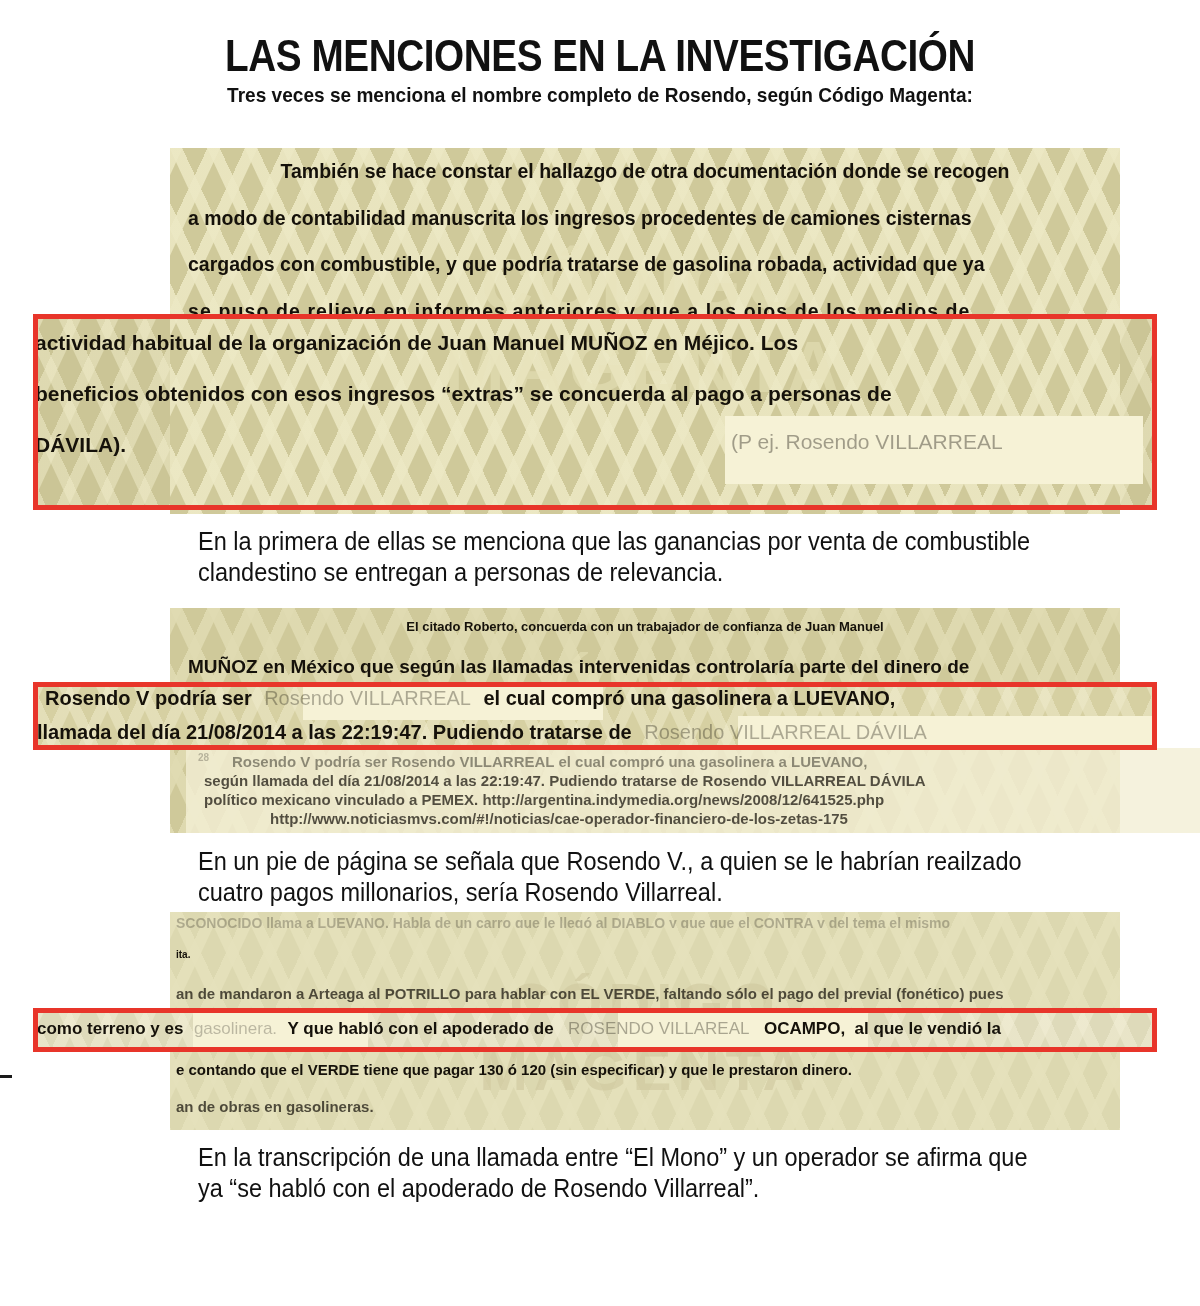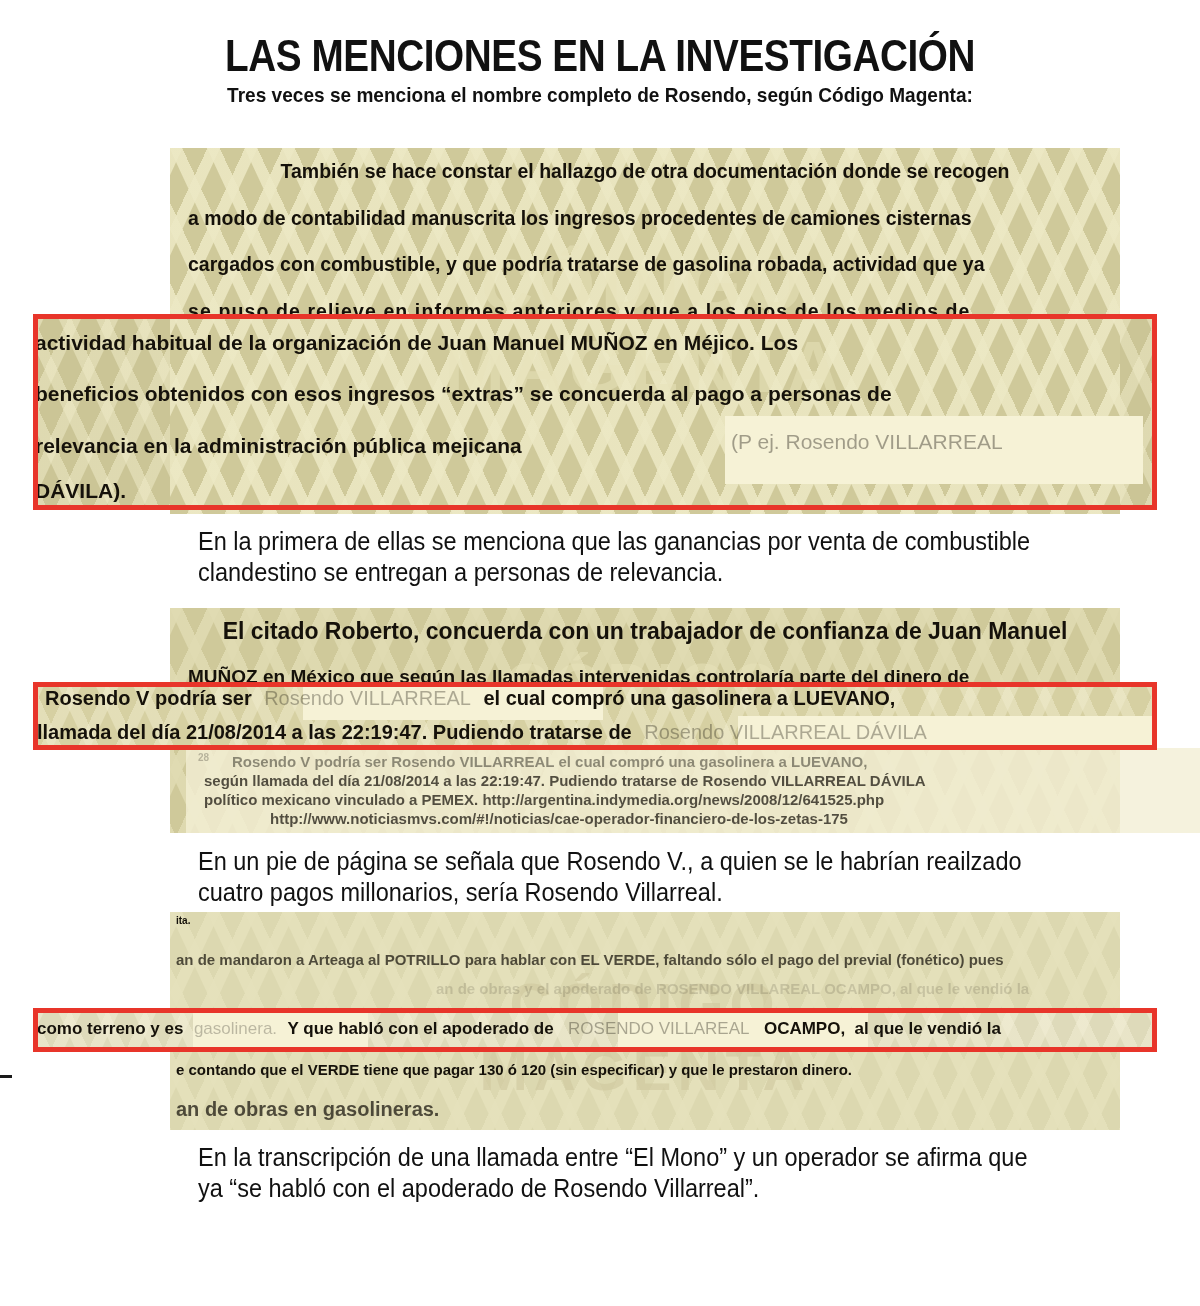--- a/index.html
+++ b/index.html
@@ -144,41 +144,38 @@
   </div>
 
   <div style="position:absolute;left:0;top:0;width:1124px;height:196px;background:
       repeating-linear-gradient(115deg, rgba(238,234,199,0.55) 0px, rgba(238,234,199,0.55) 11px, rgba(238,234,199,0) 12px, rgba(238,234,199,0) 34px),
       repeating-linear-gradient(-115deg, rgba(238,234,199,0.55) 0px, rgba(238,234,199,0.55) 11px, rgba(238,234,199,0) 12px, rgba(238,234,199,0) 34px),
       #cbc596;z-index:-1;"></div>
 
   <div style="position:relative;z-index:3;padding:18px 0 0 2px;">
     <div class="doc-line f0" style="font-size:21px;line-height:1;margin-bottom:30px;">actividad  habitual  de  la  organización  de  Juan  Manuel  MUÑOZ  en  Méjico.  Los</div>
     <div class="doc-line f0" style="font-size:21px;line-height:1;margin-bottom:30px;">beneficios obtenidos con esos ingresos “extras” se concuerda al pago a personas de</div>
-    <div style="position:relative;height:34px;">
-      <span class="doc-line f0" style="font-size:21px;">relevancia   en   la   administración   pública   mejicana</span>
-    </div>
     <div class="doc-line f0" style="font-size:21px;line-height:1;margin-top:12px;">DÁVILA).</div>
   </div>
 
   <div style="position:absolute;left:692px;top:102px;width:418px;height:68px;background:#f6f2d6;z-index:4;"></div>
   <div class="doc-line" style="position:absolute;left:698px;top:116px;font-size:21px;color:rgba(21,17,10,0.38);z-index:5;font-weight:normal;">(P ej. Rosendo VILLARREAL</div>
 </div>
 <div class="redbox" style="left:33px;top:314px;width:1124px;height:196px;"></div>
 
 <div class="caption" style="left:198px;top:526px;width:900px;">En la primera de ellas se menciona que las ganancias por venta de combustible clandestino se entregan a personas de relevancia.</div>
 
 <div class="doc" style="position:absolute;left:170px;top:608px;width:950px;height:225px;">
   <div class="doc-bg">
     <div class="wm-zig" style="opacity:.55;"></div>
     <div class="wm-word" style="top:42px;font-size:60px;">CÓDIGO</div>
     <div class="wm-word" style="top:112px;font-size:60px;">MAGENTA</div>
   </div>
   <div class="doc-inner" style="padding:12px 18px 0 18px;">
-    <div class="doc-line f0" style="font-size:23px;text-align:center;line-height:1;margin-bottom:24px;">El citado Roberto, concuerda con un trabajador de confianza de Juan Manuel</div>
+    <div class="doc-line f0" style="font-size:13px;text-align:center;line-height:1;margin-bottom:24px;">El citado Roberto, concuerda con un trabajador de confianza de Juan Manuel</div>
     <div class="doc-line f0" style="font-size:19px;line-height:1;">MUÑOZ en México que según las llamadas intervenidas controlaría parte del dinero de</div>
   </div>
 
   <div style="position:absolute;left:16px;top:140px;width:1058px;height:85px;z-index:3;background:rgba(243,239,212,0.80);">
     <div style="position:relative;padding:4px 10px 0 14px;">
       <span class="doc-line f3" style="position:absolute;left:12px;top:4px;font-size:10px;">28</span>
       <div class="doc-line f2" style="font-size:15px;line-height:1;margin:2px 0 4px 32px;">Rosendo V podría ser Rosendo VILLARREAL el cual compró una gasolinera a LUEVANO,</div>
       <div class="doc-line f1" style="font-size:15px;line-height:1;margin:0 0 4px 4px;">según llamada del día 21/08/2014 a las 22:19:47. Pudiendo tratarse de Rosendo VILLARREAL DÁVILA</div>
       <div class="doc-line f1" style="font-size:15px;line-height:1;margin:0 0 4px 4px;">político mexicano vinculado a PEMEX. http://argentina.indymedia.org/news/2008/12/641525.php</div>
       <div class="doc-line f1" style="font-size:15px;line-height:1;margin:0 0 0 70px;">http://www.noticiasmvs.com/#!/noticias/cae-operador-financiero-de-los-zetas-175</div>
@@ -211,28 +208,29 @@
 <div class="caption" style="left:198px;top:846px;width:900px;">En un pie de página se señala que Rosendo V., a quien se le habrían reailzado cuatro pagos millonarios, sería Rosendo Villarreal.</div>
 
 <div class="doc" style="position:absolute;left:170px;top:912px;width:950px;height:218px;">
   <div class="doc-bg" style="background:#dcd8b0;">
     <div class="wm-zig" style="opacity:.50;"></div>
     <div class="wm-word" style="top:58px;font-size:58px;color:rgba(208,202,160,0.65);">CÓDIGO</div>
     <div class="wm-word" style="top:124px;font-size:58px;color:rgba(208,202,160,0.65);">MAGENTA</div>
   </div>
 
   <div class="doc-inner" style="padding:4px 6px 0 6px;">
+    <div class="doc-line f3" style="font-size:14px;line-height:1;margin-bottom:22px;overflow:hidden;height:12px;">SCONOCIDO llama a LUEVANO. Habla de un carro que le llegó al  DIABLO y que que el CONTRA y del tema el mismo</div>
     <div class="doc-line f0" style="font-size:10px;line-height:1;margin-bottom:26px;">ita.</div>
     <div class="doc-line f1" style="font-size:15px;line-height:1;margin-bottom:14px;">an de mandaron a Arteaga al POTRILLO para hablar con EL VERDE,  faltando sólo el pago del previal (fonético) pues</div>
     <div class="doc-line f4" style="font-size:15px;line-height:1;margin-left:260px;">an de obras y el apoderado de ROSENDO VILLAREAL  OCAMPO, al que le vendió la</div>
   </div>
 
   <div style="position:absolute;left:6px;top:150px;z-index:3;">
     <div class="doc-line f0" style="font-size:15px;line-height:1;margin-bottom:22px;">e contando que el VERDE tiene que pagar 130 ó 120 (sin especificar) y que le prestaron dinero.</div>
-    <div class="doc-line f1" style="font-size:20px;line-height:1;margin-top:12px;">an de obras en gasolineras.</div>
+    <div class="doc-line f1" style="font-size:15px;line-height:1;margin-top:12px;">an de obras en gasolineras.</div>
   </div>
 </div>
 
 <div style="position:absolute;left:33px;top:1008px;width:1124px;height:44px;z-index:4;overflow:hidden;background:
      repeating-linear-gradient(115deg, rgba(243,239,214,0.5) 0px, rgba(243,239,214,0.5) 11px, rgba(243,239,214,0) 12px, rgba(243,239,214,0) 34px),
      repeating-linear-gradient(-115deg, rgba(243,239,214,0.5) 0px, rgba(243,239,214,0.5) 11px, rgba(243,239,214,0) 12px, rgba(243,239,214,0) 34px),
      #dedaba;">
   <div style="position:absolute;left:160px;top:0;width:175px;height:44px;background:#f6f2d6;"></div>
   <div style="position:absolute;left:585px;top:0;width:250px;height:44px;background:#f6f2d6;"></div>
 

